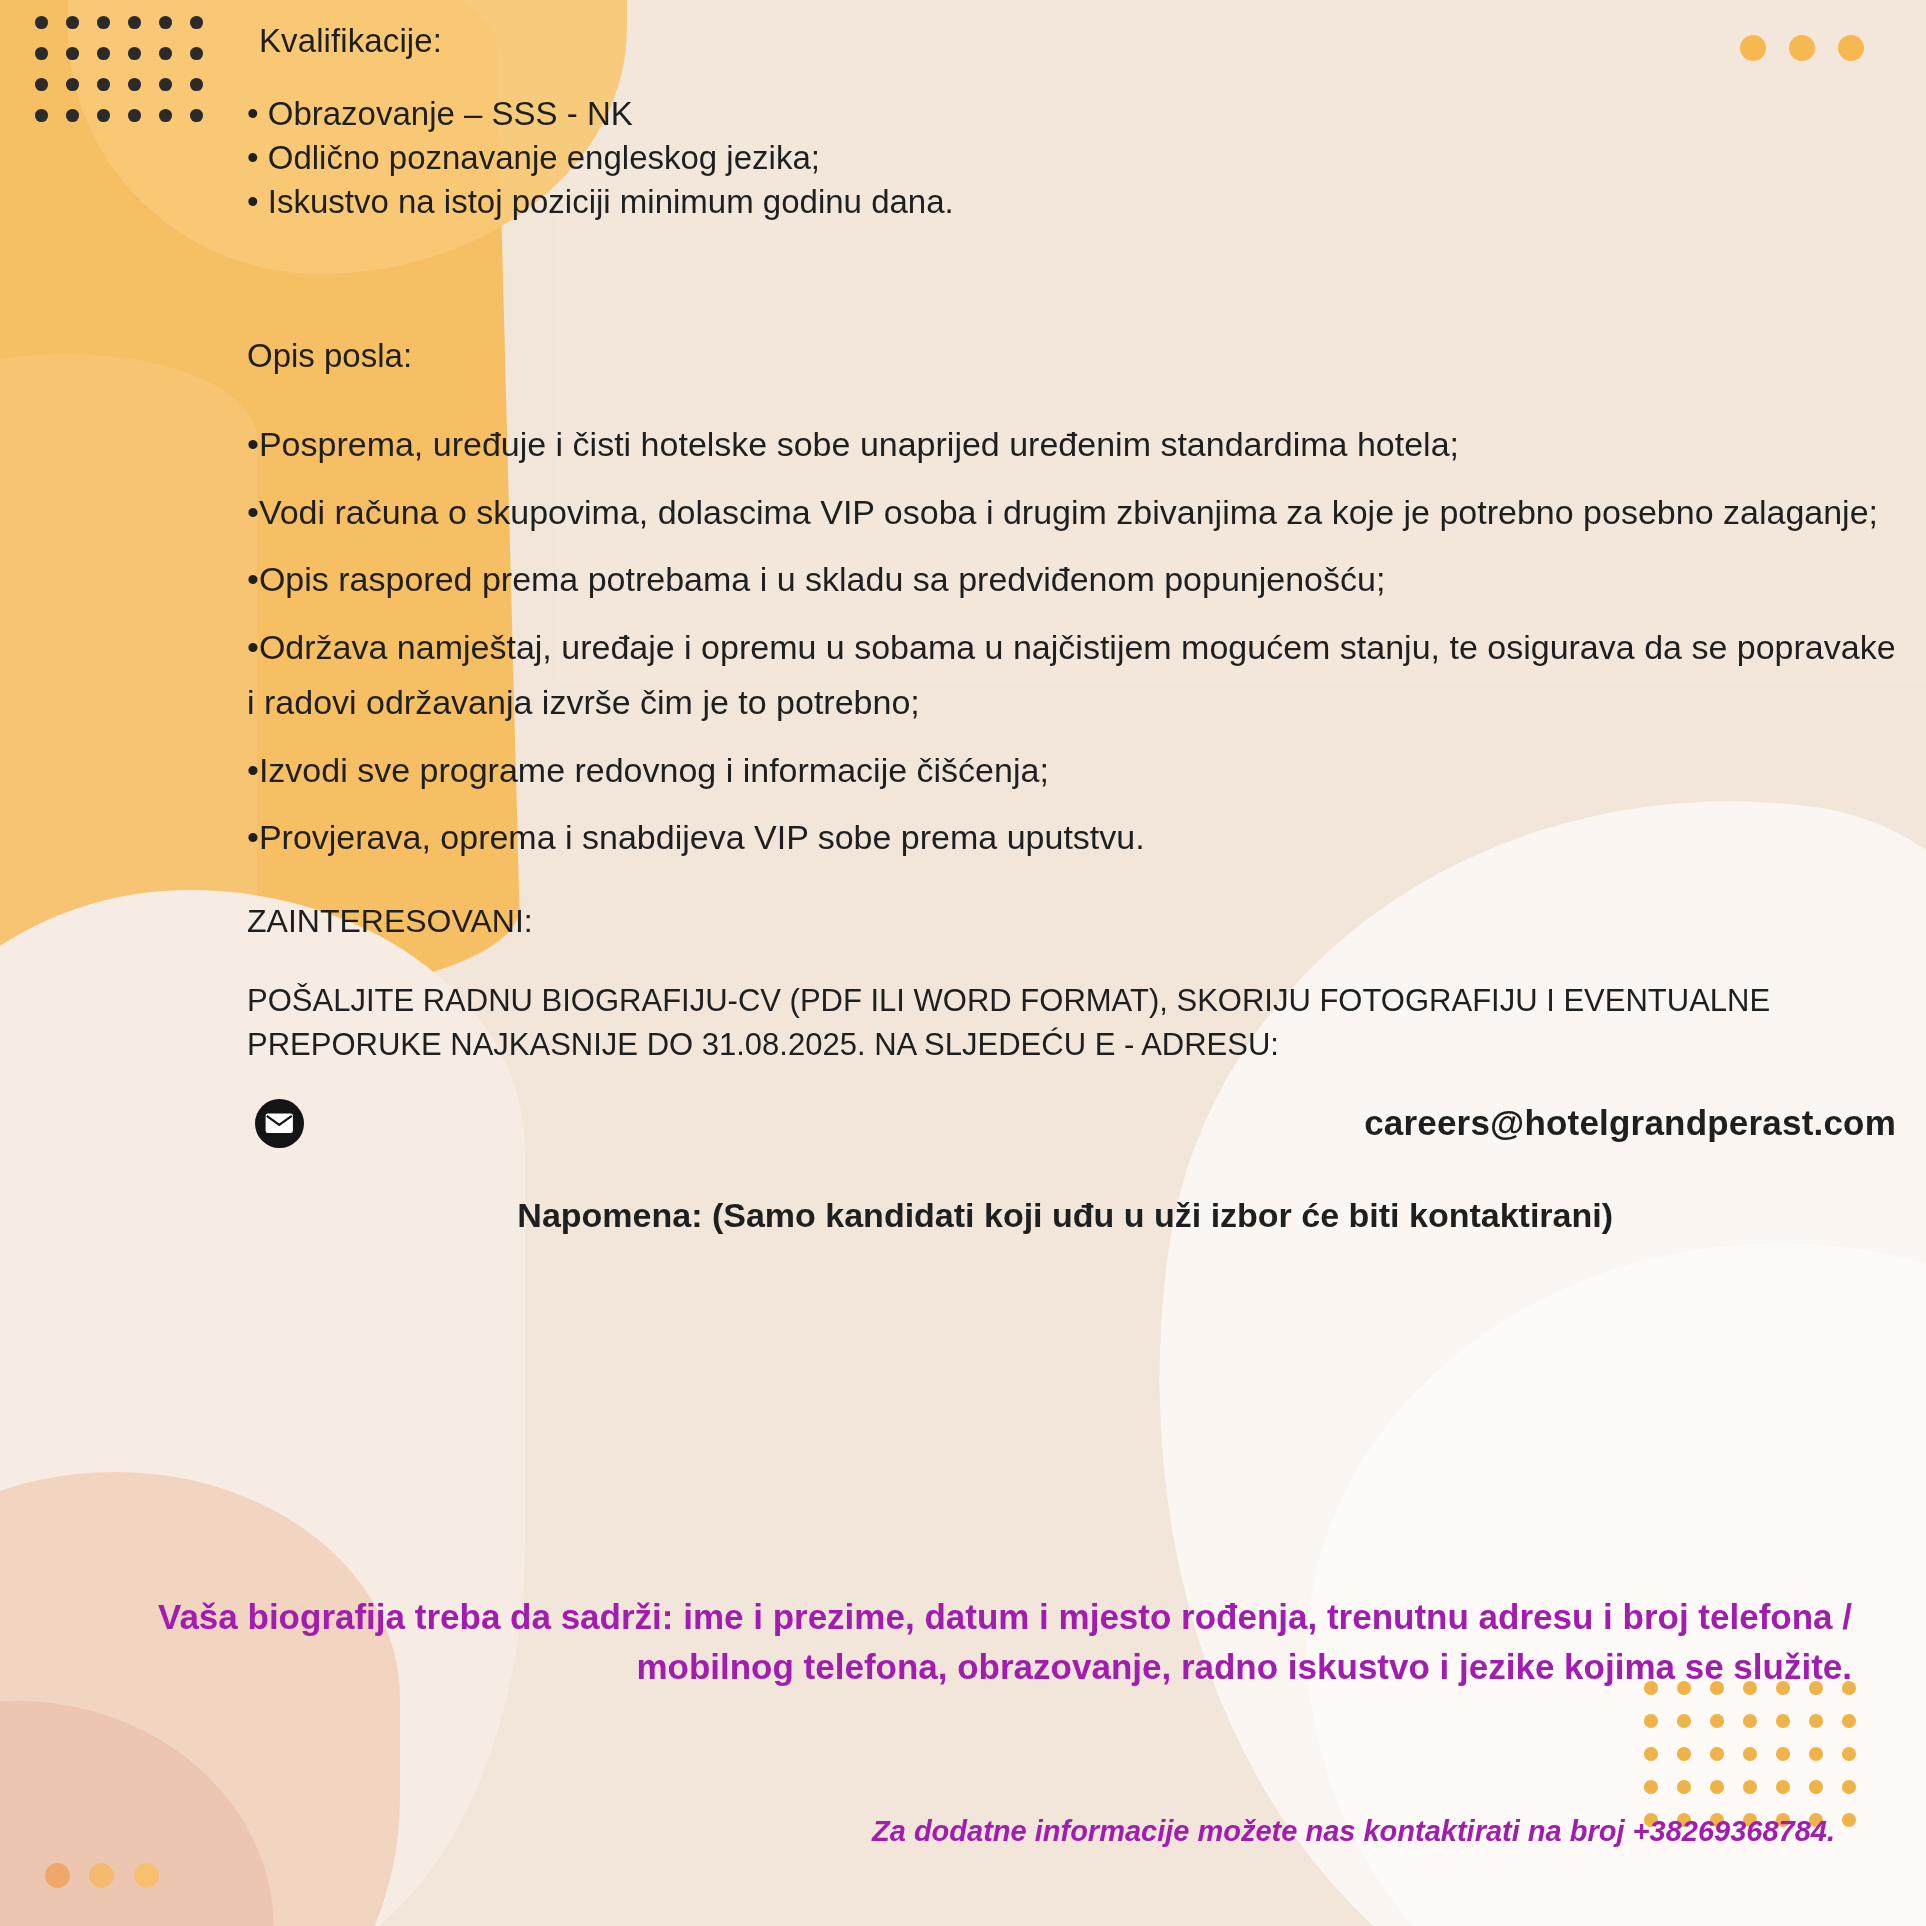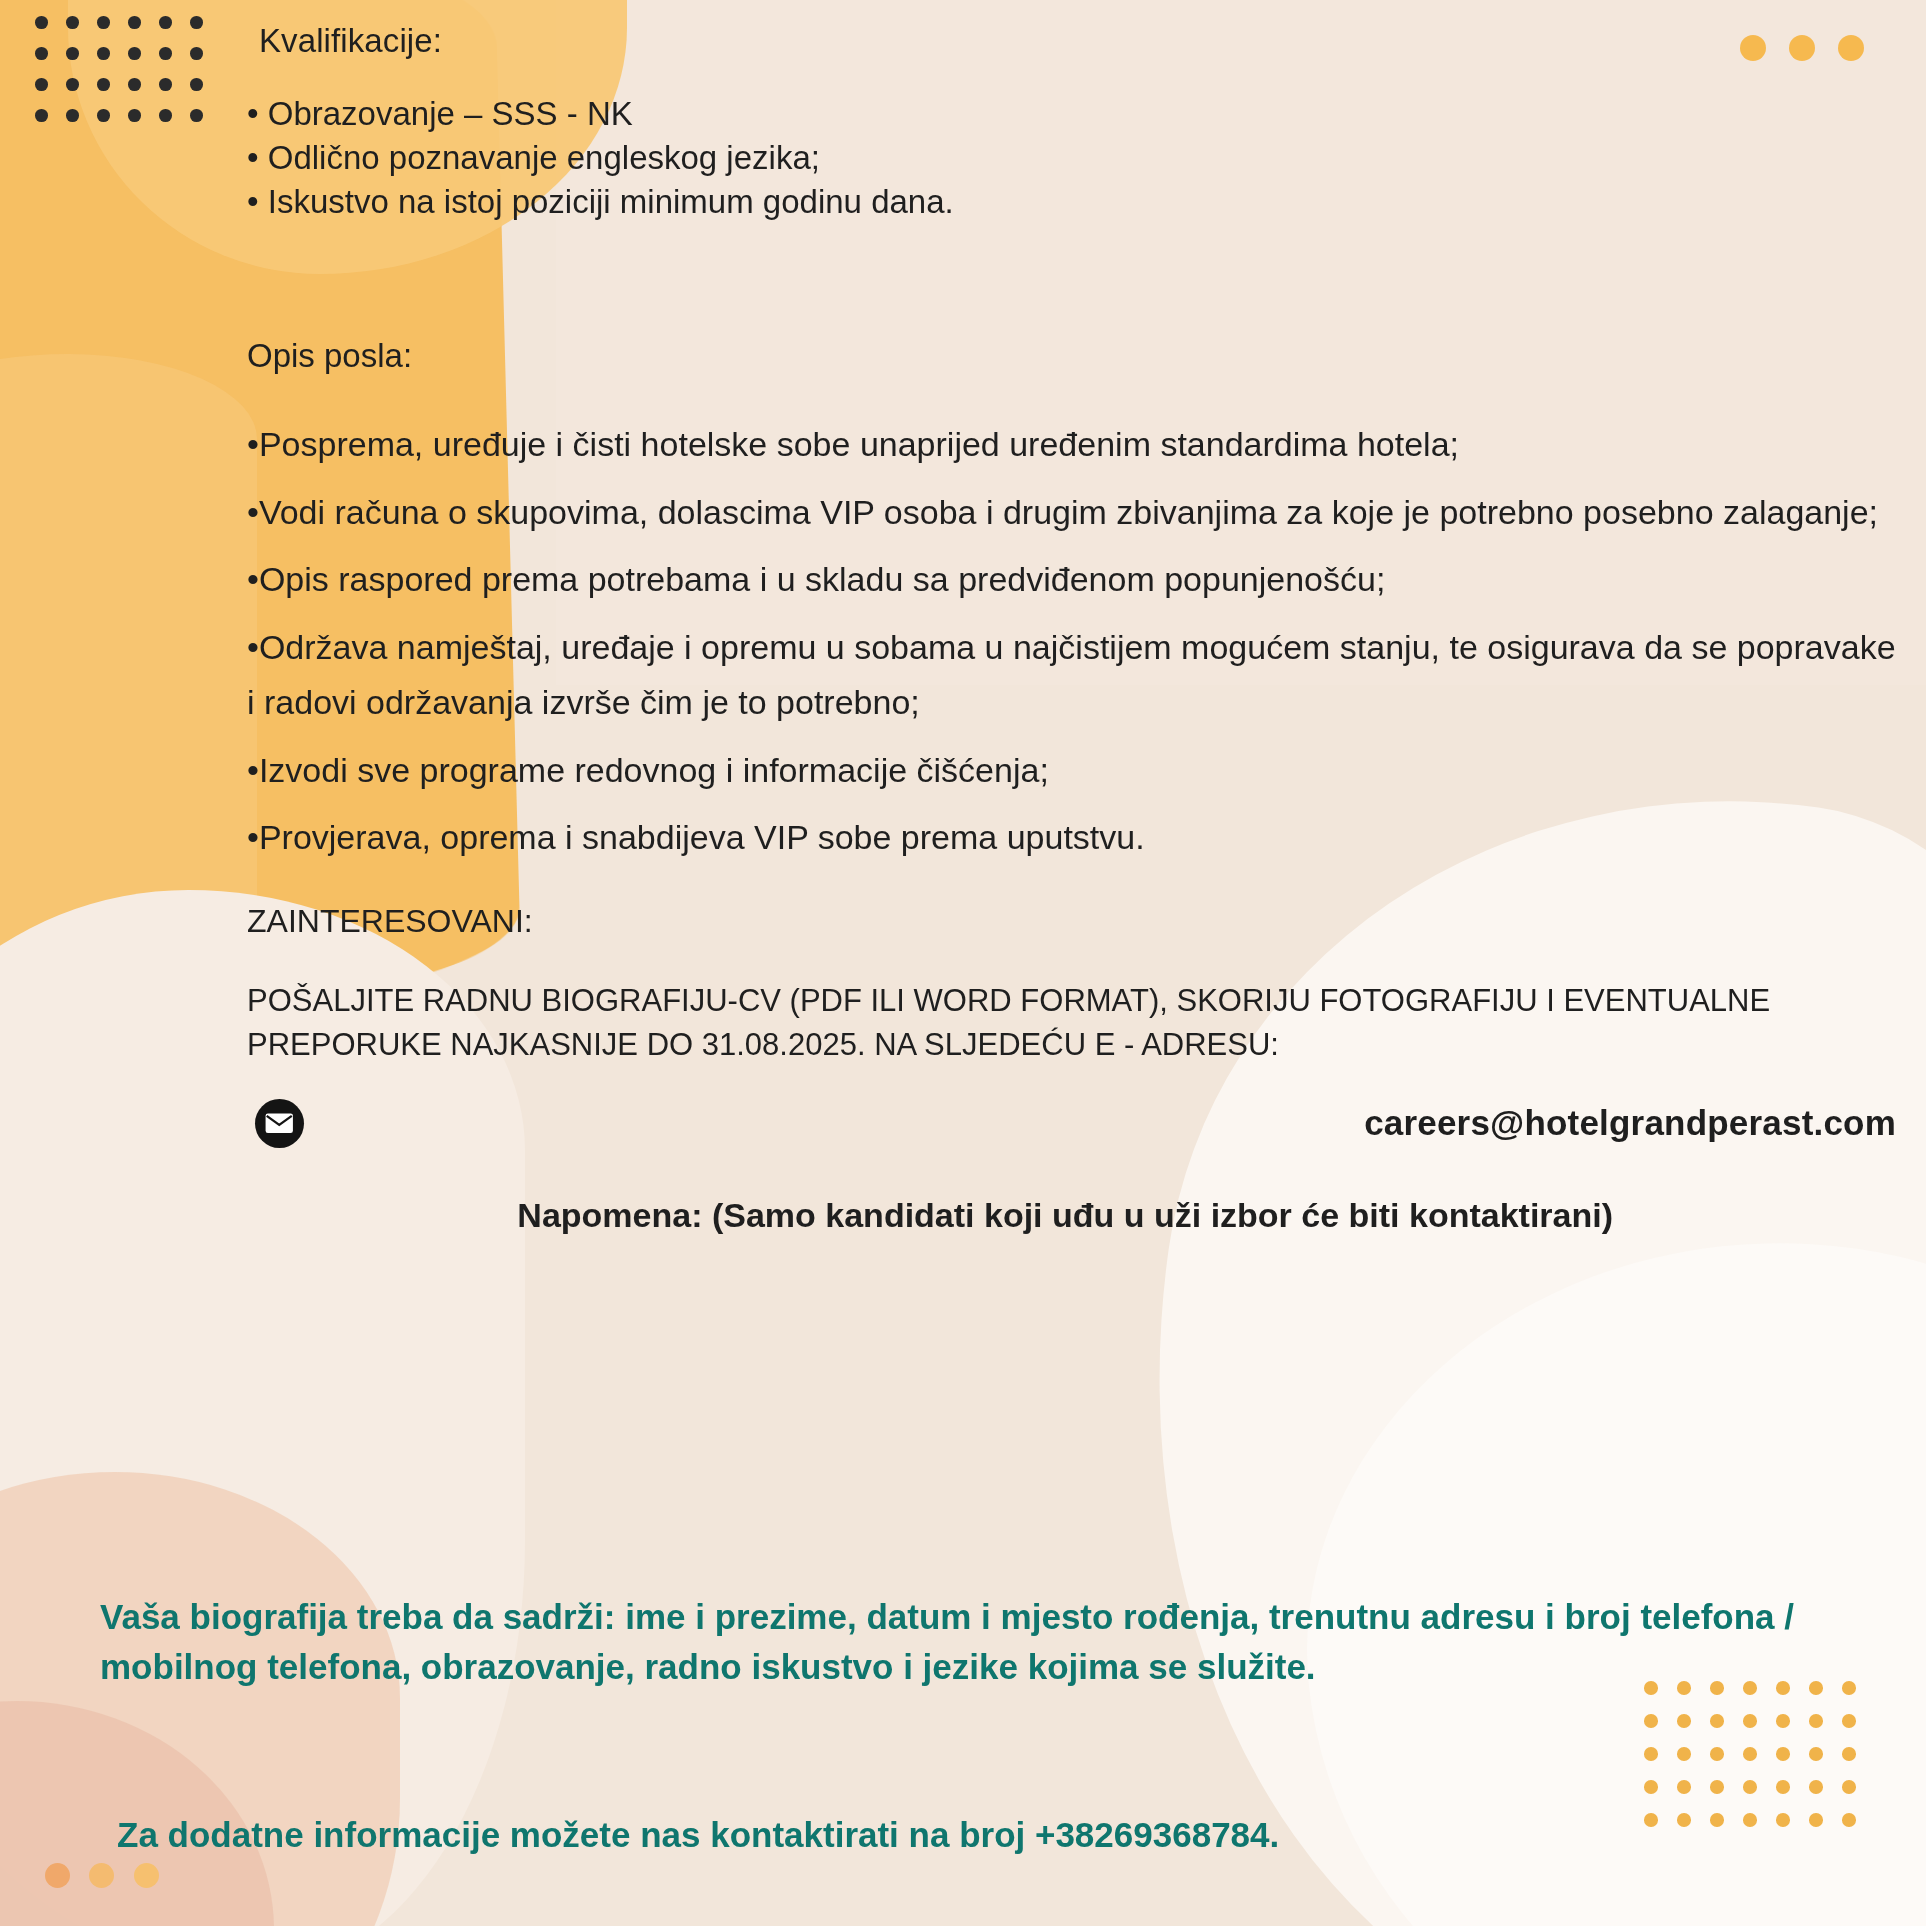--- a/index.html
+++ b/index.html
@@ -258,36 +258,36 @@
     font-size: 34px;
     font-weight: 700;
     margin: 48px 0 0 -12.6px;
     text-align: center;
   }
 
   .center-block {
     position: absolute;
     left: 0;
     right: 0;
-    text-align: left;
-    color: #0f766e;
-    margin-left: 26px;
+    text-align: right;
+    color: #a21caf;
   }
   .bio-note {
     top: 1592px;
     font-size: 35px;
     font-weight: 700;
     line-height: 1.42;
     padding: 0 74px;
   }
   .contact-note {
     top: 1815px;
-    font-size: 35px;
+    font-size: 29px;
     font-weight: 700;
     padding: 0 91px;
+    font-style: italic;
   }
 </style>
 </head>
 <body>
 
 <div class="bg-layer">
   <div class="bg-base"></div>
   <div class="wash-cream-top"></div>
   <div class="brush-orange"></div>
   <div class="brush-orange-top"></div>

